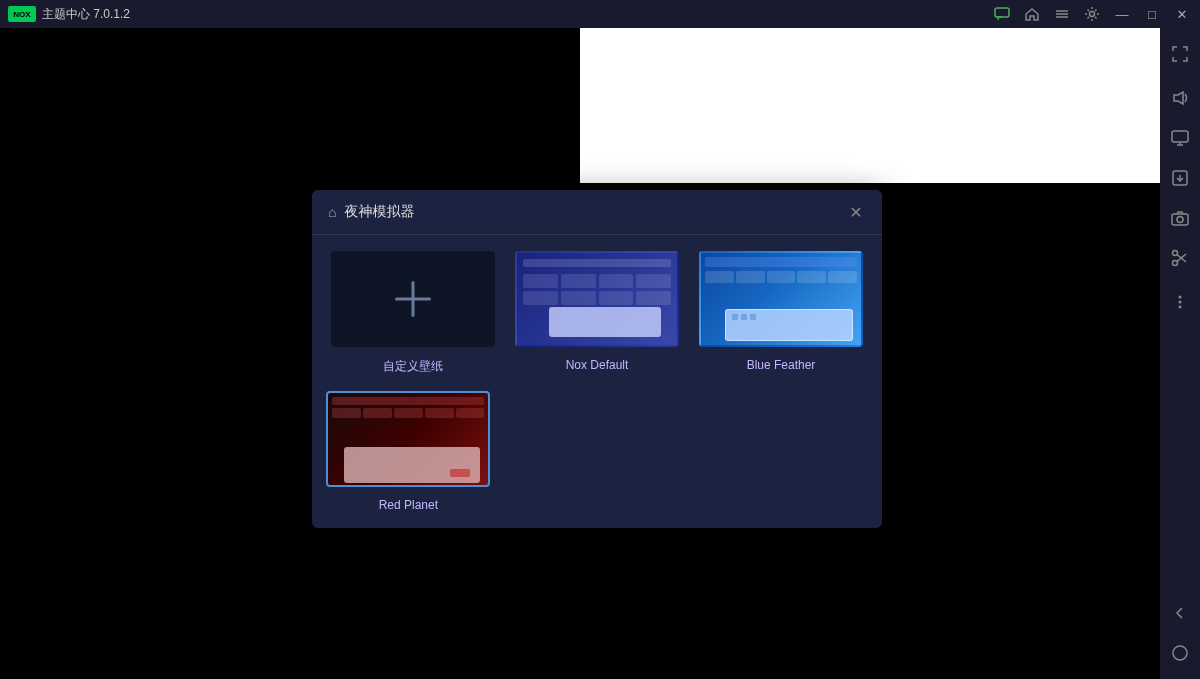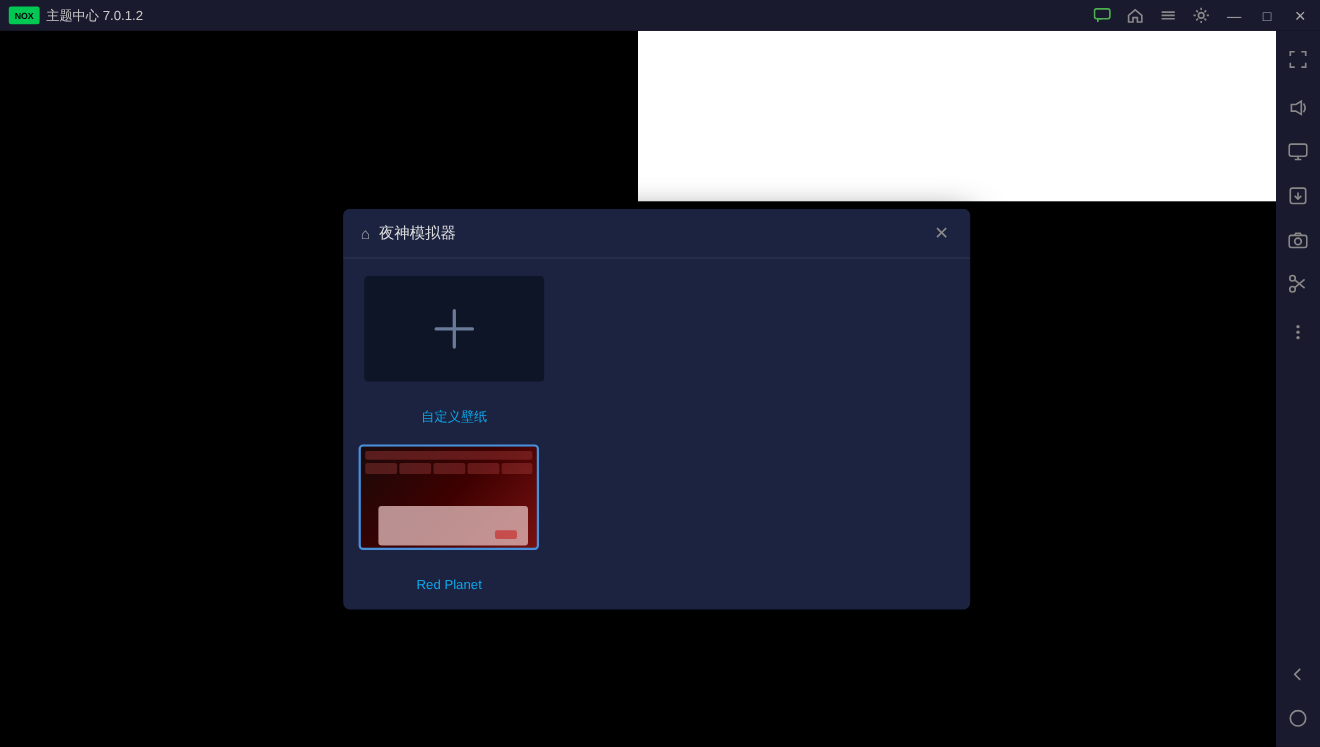--- a/index.html
+++ b/index.html
@@ -167,23 +167,23 @@
       height: 96px;
       border-radius: 4px;
       overflow: hidden;
       border: 2px solid transparent;
       position: relative;
     }
     .theme-preview.selected {
       border-color: #4a90d9;
     }
     .theme-label {
-      color: #0ea5e9;
+      color: #c4b5fd;
       font-size: 12px;
-      margin-top: 24px;
+      margin-top: 11px;
     }
 
     
     .theme-custom {
       background: #0d1526;
       display: flex;
       align-items: center;
       justify-content: center;
     }
     .plus-icon {
@@ -448,21 +448,62 @@
 
     <div class="dialog-content">
 
       <div class="theme-item">
         <div class="theme-preview theme-custom">
           <div class="plus-icon"></div>
         </div>
         <span class="theme-label">自定义壁纸</span>
       </div>
 
-
+      <div class="theme-item">
+        <div class="theme-preview theme-nox-default">
+          <div class="theme-nox-default-inner">
+            <div class="mock-bar"></div>
+            <div class="mock-grid">
+              <div class="mock-cell"></div>
+              <div class="mock-cell"></div>
+              <div class="mock-cell"></div>
+              <div class="mock-cell"></div>
+              <div class="mock-cell"></div>
+              <div class="mock-cell"></div>
+              <div class="mock-cell"></div>
+              <div class="mock-cell"></div>
+            </div>
+          </div>
+          <div class="mock-dialog"></div>
+        </div>
+        <span class="theme-label">Nox Default</span>
+      </div>
+
+      <div class="theme-item">
+        <div class="theme-preview theme-blue-feather">
+          <div class="theme-blue-feather-inner">
+            <div class="bf-taskbar"></div>
+            <div class="bf-icons">
+              <div class="bf-icon"></div>
+              <div class="bf-icon"></div>
+              <div class="bf-icon"></div>
+              <div class="bf-icon"></div>
+              <div class="bf-icon"></div>
+            </div>
+          </div>
+          <div class="bf-dialog">
+            <div class="bf-dialog-dots">
+              <div class="bf-dot"></div>
+              <div class="bf-dot"></div>
+              <div class="bf-dot"></div>
+            </div>
+          </div>
+        </div>
+        <span class="theme-label">Blue Feather</span>
+      </div>
     </div>
 
     <div class="dialog-content-row2">
 
       <div class="theme-item">
         <div class="theme-preview theme-red-planet selected">
           <div class="rp-inner">
             <div class="rp-bar"></div>
             <div class="rp-icons">
               <div class="rp-icon"></div>

